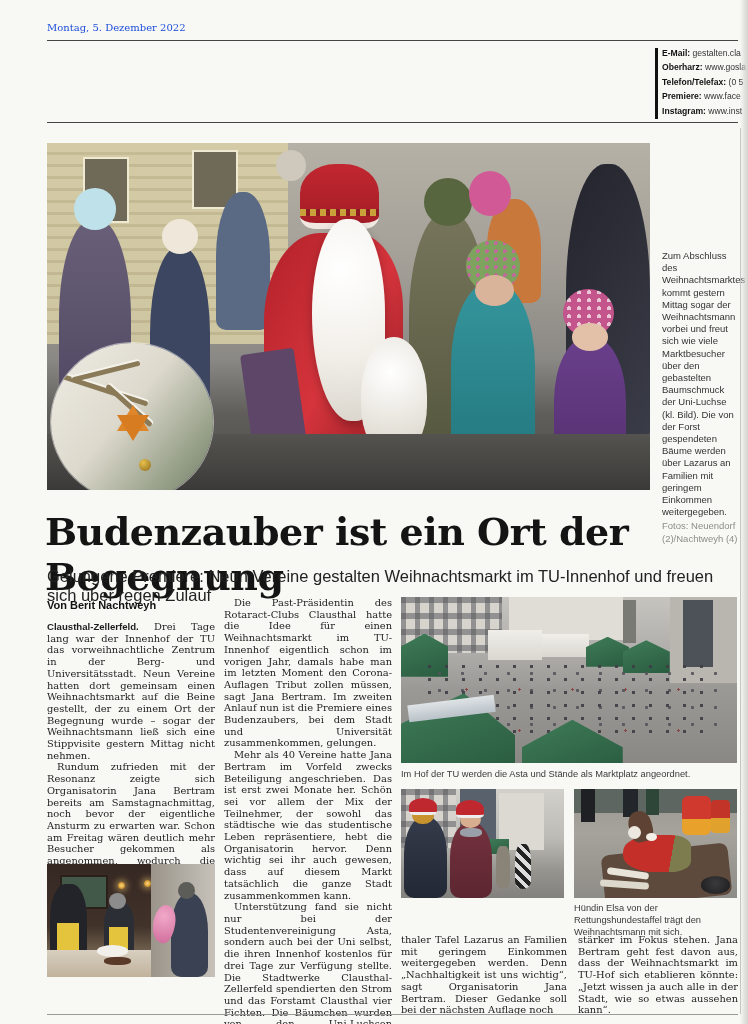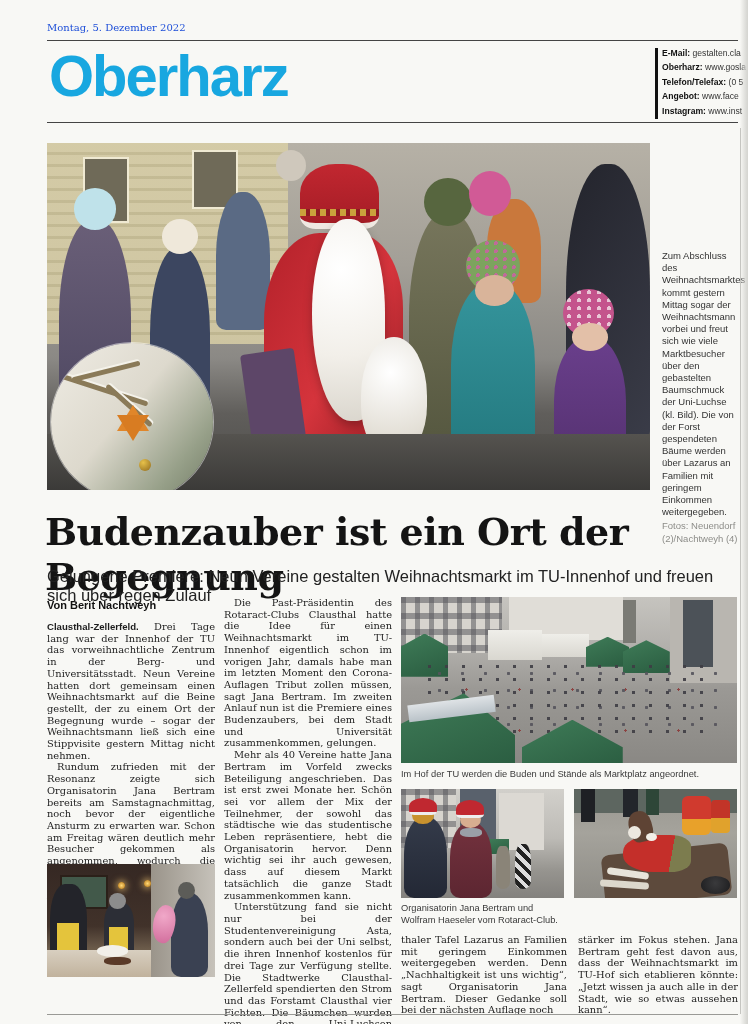--- a/index.html
+++ b/index.html
@@ -86,27 +86,26 @@
   .cap-dog{left:574px;top:902px;width:163px;}
   .rule-bot{left:47px;right:10px;top:1014px;background:#9a9a96;height:1px;}
 </style>
 </head>
 <body>
 
 <div class="page">
 
   <div class="abs dateline">Montag, 5. Dezember 2022</div>
   <div class="abs rule rule-top"></div>
-  <div class="abs logo">Oberharz</div>
   <div class="abs contact-bar"></div>
   <div class="abs contact">
     <div><b>E-Mail:</b> <span>gestalten.cla</span></div>
     <div><b>Oberharz:</b> <span>www.gosla</span></div>
     <div><b>Telefon/Telefax:</b> <span>(0 5</span></div>
-    <div><b>Angebot:</b> <span>www.face</span></div>
+    <div><b>Premiere:</b> <span>www.face</span></div>
     <div><b>Instagram:</b> <span>www.inst</span></div>
   </div>
   <div class="abs rule rule-head"></div>
 
   <div class="abs photo ph-main">
     <div class="house"></div>
     <div class="win" style="left:6%;top:4%;width:7%;height:18%;"></div>
     <div class="win" style="left:24%;top:2%;width:7%;height:16%;"></div>
 
     <div class="fig" style="left:2%;top:22%;width:12%;height:62%;background:linear-gradient(#6a5f78,#4c4660);"></div>
@@ -194,55 +193,55 @@
     <div class="tent-g" style="left:0;top:22%;width:14%;height:26%;clip-path:polygon(0 30%,50% 0,100% 30%,100% 100%,0 100%);"></div>
     <div class="tent-w" style="left:26%;top:20%;width:16%;height:18%;"></div>
     <div class="tent-w" style="left:42%;top:22%;width:14%;height:14%;"></div>
     <div class="tent-g" style="left:55%;top:24%;width:13%;height:18%;clip-path:polygon(0 35%,50% 0,100% 35%,100% 100%,0 100%);"></div>
     <div class="tent-g" style="left:66%;top:26%;width:14%;height:20%;clip-path:polygon(0 35%,50% 0,100% 35%,100% 100%,0 100%);"></div>
     <div class="crowd-band"></div>
     <div class="tent-g" style="left:0;top:58%;width:34%;height:46%;clip-path:polygon(0 40%,55% 0,100% 55%,100% 100%,0 100%);"></div>
     <div style="left:2%;top:62%;width:26%;height:10%;background:linear-gradient(#dfe3e6,#b9c2c8);transform:rotate(-7deg);"></div>
     <div class="tent-g" style="left:36%;top:74%;width:30%;height:30%;clip-path:polygon(0 55%,50% 0,100% 55%,100% 100%,0 100%);"></div>
   </div>
-  <div class="abs cap cap-tu">Im Hof der TU werden die Buden und Stände als Marktplatz angeordnet.</div>
+  <div class="abs cap cap-tu">Im Hof der TU werden die Asta und Stände als Marktplatz angeordnet.</div>
 
   <div class="abs photo ph-org">
     <div class="bld bwin" style="left:0;top:0;width:34%;height:54%;"></div>
     <div style="left:36%;top:0;width:22%;height:50%;background:#59616c;"></div>
     <div class="bld bwin" style="left:60%;top:4%;width:28%;height:52%;background:#dcd9d3;"></div>
     <div class="tent-g" style="left:52%;top:46%;width:14%;height:14%;"></div>
     <div class="fig" style="left:58%;top:52%;width:9%;height:40%;background:#8a8478;"></div>
     <div class="fig" style="left:70%;top:50%;width:10%;height:42%;background:repeating-linear-gradient(45deg,#ddd 0 4px,#222 4px 8px);"></div>
     <div class="fig" style="left:2%;top:26%;width:26%;height:74%;background:linear-gradient(#343b4a,#232835);"></div>
     <div class="hat" style="left:7%;top:16%;width:13%;height:16%;background:#c8922e;"></div>
     <div style="left:5%;top:8%;width:17%;height:13%;background:#c02830;border-radius:50% 50% 20% 20%;border-bottom:3px solid #eee;"></div>
     <div class="fig" style="left:30%;top:30%;width:26%;height:70%;background:linear-gradient(#74323e,#5c2631);"></div>
     <div class="hat" style="left:36%;top:20%;width:13%;height:16%;background:#d8ae90;"></div>
     <div style="left:34%;top:10%;width:17%;height:14%;background:#c02830;border-radius:50% 50% 20% 20%;border-bottom:3px solid #eee;"></div>
     <div style="left:36%;top:36%;width:14%;height:8%;background:#9aa0a8;border-radius:40%;"></div>
   </div>
-  <div class="abs cap cap-org">Organisatorin Jana Bertram und Wolfram Haeseler vom Rotaract-Club.</div>
 
   <div class="abs photo ph-dog">
     <div style="left:0;top:0;width:100%;height:22%;background:#5d6660;"></div>
     <div style="left:4%;top:0;width:9%;height:30%;background:#1e2024;"></div>
     <div style="left:30%;top:0;width:9%;height:26%;background:#23262b;"></div>
     <div style="left:44%;top:0;width:8%;height:24%;background:#2e4638;"></div>
     <div style="left:66%;top:6%;width:18%;height:36%;background:linear-gradient(#d03a2e 60%,#e8a12a 60%);border-radius:6px;"></div>
     <div style="left:84%;top:10%;width:12%;height:30%;background:linear-gradient(#c23428 55%,#e0a22c 55%);border-radius:4px;"></div>
     <div class="mat"></div>
     <div style="left:30%;top:42%;width:42%;height:34%;background:linear-gradient(100deg,#c42f2a 70%,#7c7c4e 70%);border-radius:45% 30% 30% 45%;"></div>
     <div style="left:34%;top:20%;width:14%;height:28%;background:#5e4334;border-radius:45% 45% 35% 35%;transform:rotate(-14deg);"></div>
     <div style="left:33%;top:34%;width:8%;height:12%;background:#ece8e0;border-radius:50%;"></div>
     <div style="left:44%;top:40%;width:7%;height:8%;background:#f2efe8;border-radius:50%;"></div>
     <div style="left:20%;top:74%;width:26%;height:6%;background:#e8e4da;border-radius:4px;transform:rotate(8deg);"></div>
     <div style="left:16%;top:84%;width:30%;height:6%;background:#ddd8cc;border-radius:4px;transform:rotate(4deg);"></div>
     <div style="left:78%;top:80%;width:18%;height:16%;background:radial-gradient(circle at 50% 40%,#3a3a3c,#1c1c1e);border-radius:50%;"></div>
   </div>
+  <div class="abs cap cap-dog">Hündin Elsa von der Rettungshundestaffel trägt den Weihnachtsmann mit sich.</div>
 
   <div class="abs col col3">
     <p>thaler Tafel Lazarus an Familien mit geringem Einkommen weitergegeben werden. Denn „Nachhaltigkeit ist uns wichtig“, sagt Organisatorin Jana Bertram. Dieser Gedanke soll bei der nächsten Auflage noch</p>
   </div>
   <div class="abs col col4">
     <p>stärker im Fokus stehen. Jana Bertram geht fest davon aus, dass der Weihnachtsmarkt im TU-Hof sich etablieren könnte: „Jetzt wissen ja auch alle in der Stadt, wie so etwas aussehen kann“.</p>
   </div>
 
   <div class="abs rule-bot"></div>
   <div class="abs edge-line"></div>

